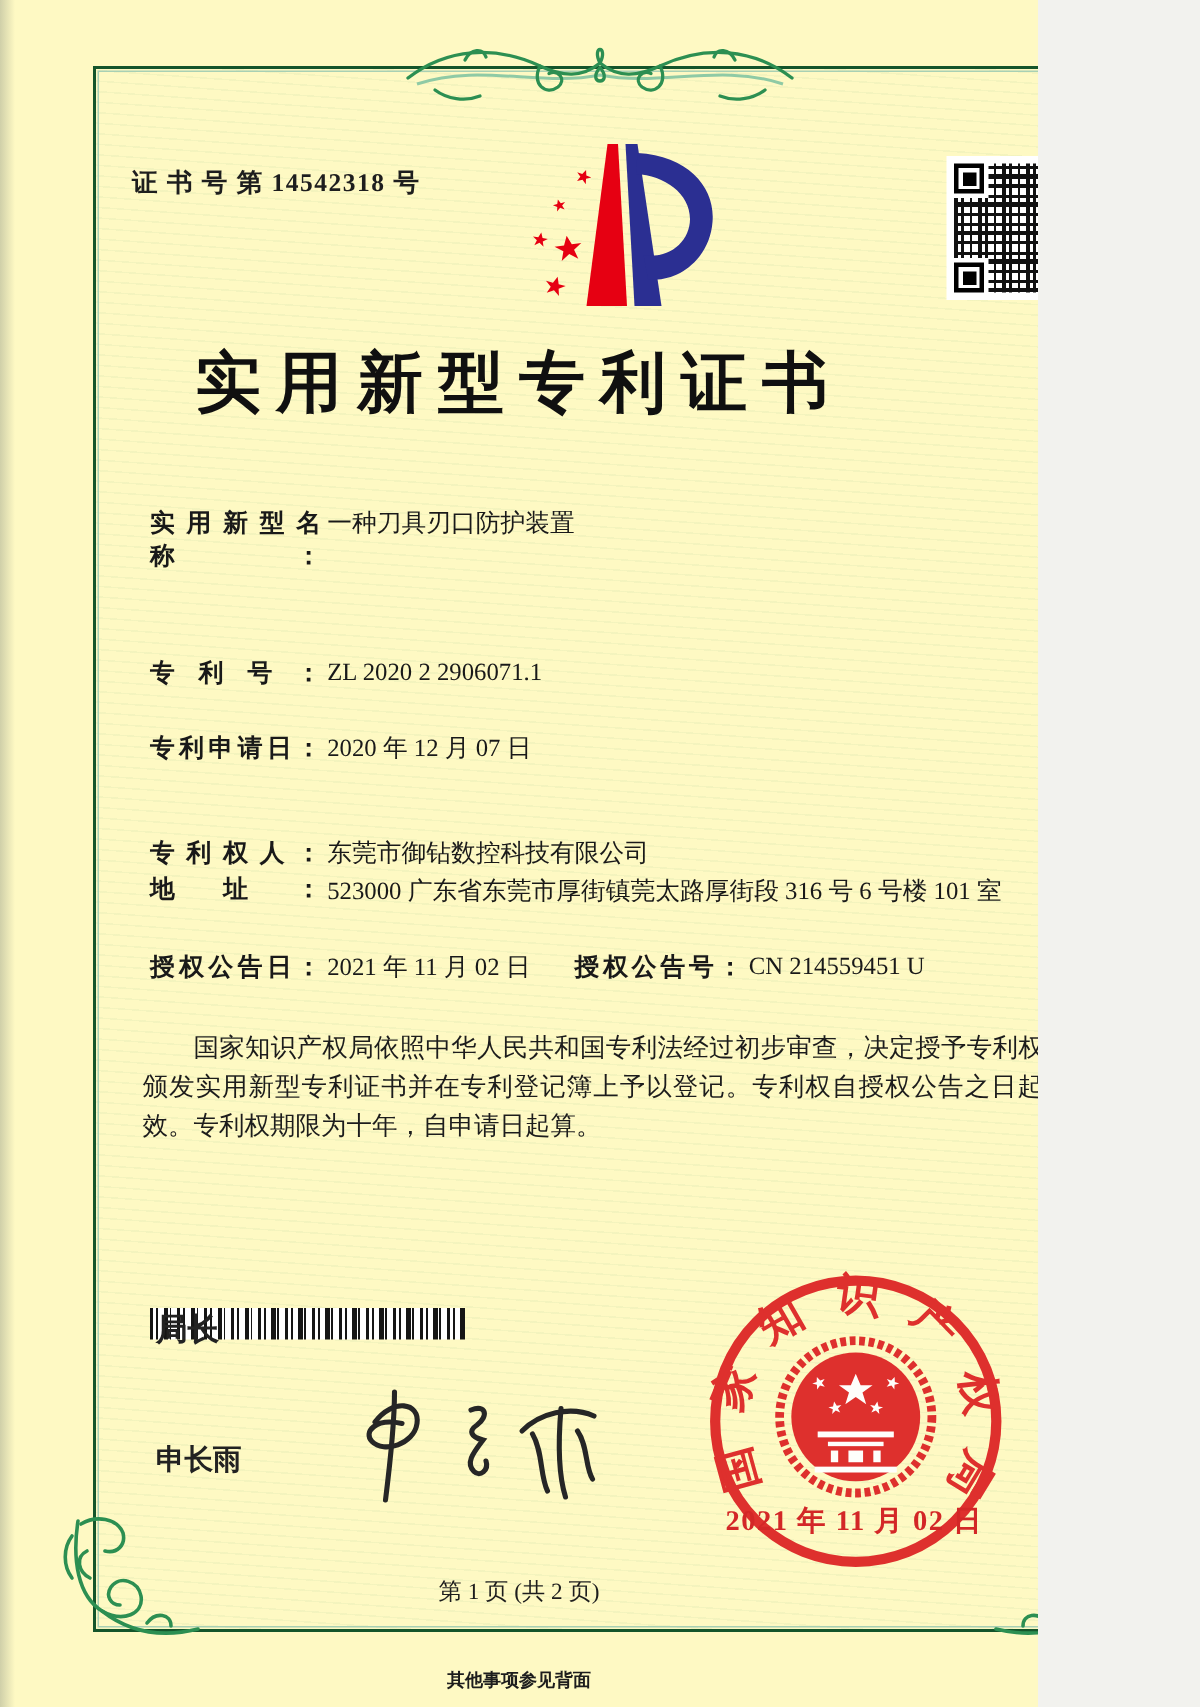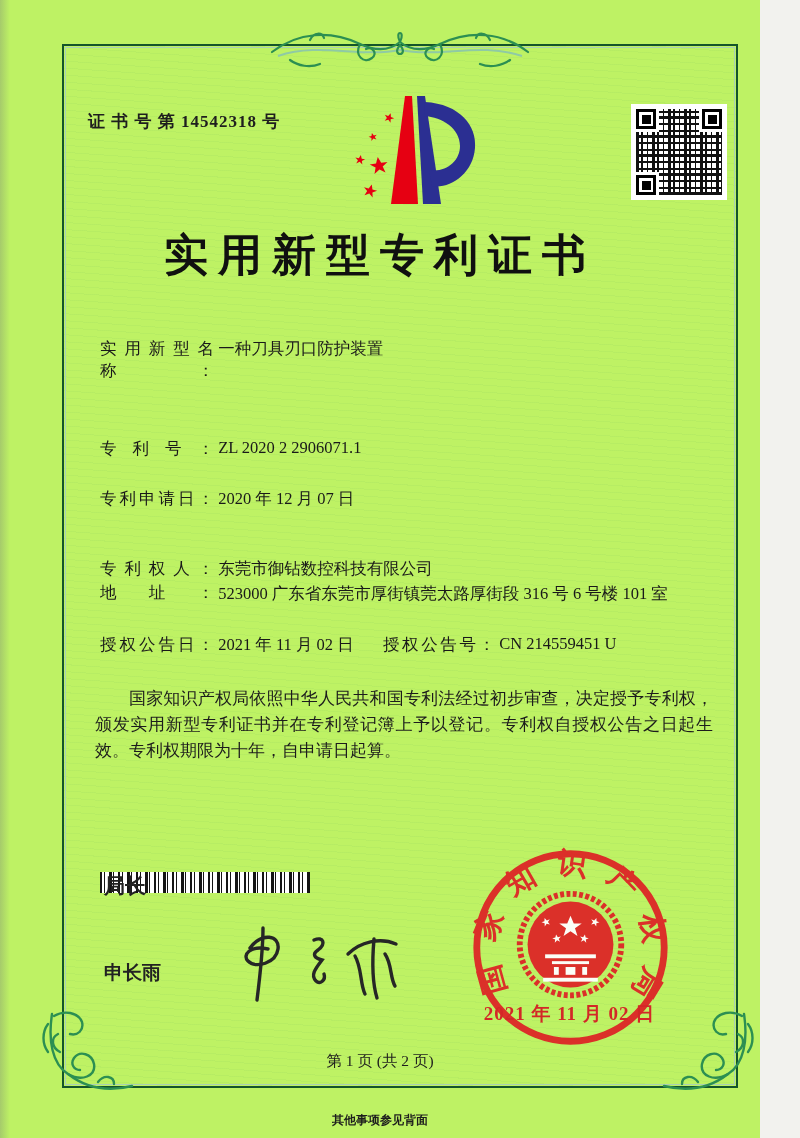--- a/index.html
+++ b/index.html
@@ -1,31 +1,31 @@
 <!DOCTYPE html>
 <html><head>
 <meta charset="utf-8">
 <style>
   html,body{margin:0;padding:0;}
   body{width:800px;height:1138px;background:#f2f2ee;font-family:"Liberation Serif","DejaVu Serif",serif;}
-  .photo{position:relative;width:760px;height:1138px;background:#bef264;overflow:hidden;}
+  .photo{position:relative;width:692px;height:1138px;background:#fef9c3;overflow:hidden;}
   .photo::before{content:"";position:absolute;left:0;top:0;bottom:0;width:10px;
     background:linear-gradient(90deg,rgba(120,130,120,.35),rgba(120,130,120,0));z-index:9;}
   
   .frame{position:absolute;left:62px;top:44px;width:672px;height:1040px;
     border:2px solid #14552b;
     background:repeating-linear-gradient(4deg,rgba(46,139,87,.05) 0 1px,transparent 1px 7px);}
   .frame .inner{position:absolute;inset:1px;border:1px solid #a8d0b4;}
   .abs{position:absolute;}
   .cert-no{left:88px;top:110px;font-size:17px;font-weight:600;color:#1e1e1e;letter-spacing:1px;}
   .title{left:0;top:226px;width:100%;text-align:center;font-size:44px;font-weight:800;
     color:#101010;letter-spacing:10px;}
   
   .row{left:100px;width:575px;font-size:16.5px;color:#191919;}
-  .row .lab{display:inline-block;width:114px;font-weight:400;text-align:justify;text-align-last:justify;vertical-align:top;}
+  .row .lab{display:inline-block;width:114px;font-weight:700;text-align:justify;text-align-last:justify;vertical-align:top;}
   .row .val{font-weight:500;}
   .row .val-block{display:inline-block;width:452px;vertical-align:top;line-height:24px;}
   .pair2{position:absolute;left:283px;top:0;white-space:nowrap;}
   .pair2 .lab{width:112px;}
   .paras{left:95px;top:686px;width:618px;font-size:17px;line-height:26px;color:#1c1c1c;text-align:justify;}
   .paras p{margin:0 0 3px 0;text-indent:2em;}
   
   .barcode{left:100px;top:872px;width:210px;height:21px;
     background:repeating-linear-gradient(90deg,#151515 0 2px,#fff 2px 4px,#151515 4px 5px,#fff 5px 9px,#151515 9px 12px,#fff 12px 13px,#151515 13px 14px,#fff 14px 18px);}
   .signer-title{left:104px;top:872px;font-size:21px;font-weight:600;color:#222;}

